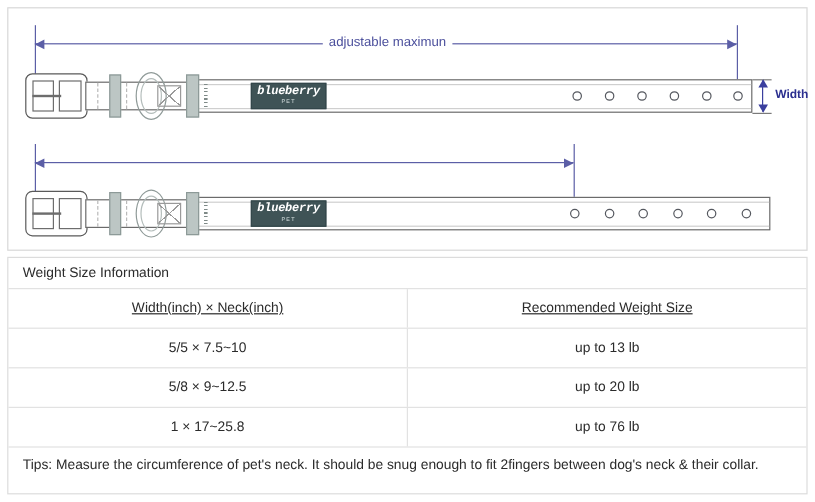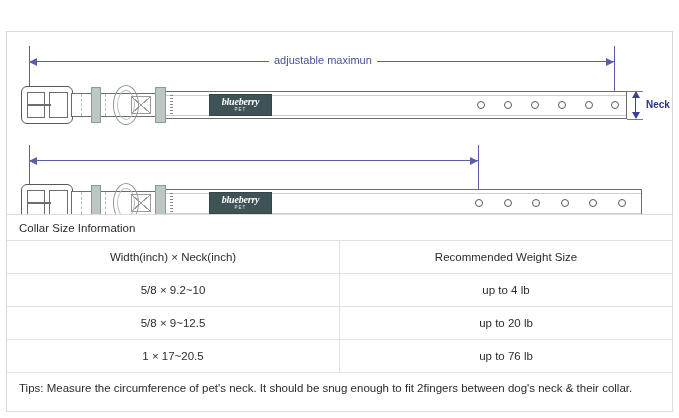--- a/index.html
+++ b/index.html
@@ -22,21 +22,20 @@
   
   .diagram-panel {
     position: absolute;
     left: 6px;
     top: 6px;
     width: 667px;
     height: 203px;
     border: 1px solid #d8d8d8;
     box-sizing: border-box;
     background: #fff;
-    margin-top: 25px;
   }
 
   .collar-block { position: absolute; left: 0; top: 0; width: 100%; height: 100%; }
 
   
   .dim-line {
     position: absolute;
     height: 0;
     border-top: 1.4px solid #5b5ea6;
   }
@@ -174,21 +173,21 @@
     border: 1px solid #33464a;
     box-sizing: border-box;
     display: flex;
     flex-direction: column;
     align-items: center;
     justify-content: center;
     line-height: 1;
   }
   .logo-word {
     color: #ffffff;
-    font-family: Liberation Serif, serif;
+    font-family: Liberation Mono, monospace;
     font-style: italic;
     font-weight: bold;
     font-size: 10px;
     letter-spacing: -0.2px;
   }
   .logo-sub {
     color: #dfe7e7;
     font-size: 4.5px;
     letter-spacing: 1px;
     margin-top: 1px;
@@ -221,20 +220,21 @@
     padding-left: 12px !important;
     font-size: 12px;
     color: #1f1f1f;
     text-align: left;
   }
   .hdr-cell {
     height: 32px;
     text-align: center;
     font-size: 12px;
     color: #1f1f1f;
+    text-decoration: underline;
   }
   .data-cell {
     height: 32px;
     text-align: center;
   }
   .col-divider { border-left: 1px solid #e2e2e2; }
   .tips-cell {
     height: 30px;
     padding-left: 12px !important;
     text-align: left;
@@ -293,21 +293,21 @@
         <span class="logo-word">blueberry</span>
         <span class="logo-sub">PET</span>
       </div>
 
       <div class="dim-vert" style="left:620px; top:59px; width:0; border-left:1px solid #9a9a9a; height:0;"></div>
       <div class="strap-inner-line" style="left:620px; top:59px; width:16px; border-top:1px solid #7a7a7a;"></div>
       <div class="strap-inner-line" style="left:620px; top:87px; width:16px; border-top:1px solid #7a7a7a;"></div>
       <div class="dim-vert" style="left:628px; top:60px; height:26px; border-left:1.4px solid #3b3f9e;"></div>
       <div class="arrow-head arrow-up" style="left:624.5px; top:59px;"></div>
       <div class="arrow-head arrow-down" style="left:624.5px; top:80px;"></div>
-      <div class="width-label" style="left:639px; top:67px;">Neck</div>
+      <div class="width-label" style="left:639px; top:67px;">Width</div>
     </div>
 
     <div class="collar-block">
 
       <div class="dim-vert" style="left:22px; top:113px; height:60px;"></div>
       <div class="dim-vert" style="left:471px; top:113px; height:68px;"></div>
 
       <div class="dim-line" style="left:22px; top:128px; width:449px;"></div>
       <div class="arrow-head arrow-left" style="left:22px; top:124.5px;"></div>
       <div class="arrow-head arrow-right" style="left:463px; top:124.5px;"></div>
@@ -345,36 +345,36 @@
         <span class="logo-word">blueberry</span>
         <span class="logo-sub">PET</span>
       </div>
     </div>
   </div>
 
   <div class="table-panel">
     <table class="size-table">
       <tbody>
           <tr>
-        <td class="title-cell" colspan="2">Collar Size Information</td>
+        <td class="title-cell" colspan="2">Weight Size Information</td>
       </tr>
       <tr>
         <td class="hdr-cell" style="width:328px;">Width(inch)  ×  Neck(inch)</td>
         <td class="hdr-cell col-divider">Recommended Weight Size</td>
       </tr>
       <tr>
-        <td class="data-cell">5/8 × 9.2~10</td>
-        <td class="data-cell col-divider">up to 4 lb</td>
+        <td class="data-cell">5/5 × 7.5~10</td>
+        <td class="data-cell col-divider">up to 13 lb</td>
       </tr>
       <tr>
         <td class="data-cell">5/8 × 9~12.5</td>
         <td class="data-cell col-divider">up to 20 lb</td>
       </tr>
       <tr>
-        <td class="data-cell">1 × 17~20.5</td>
+        <td class="data-cell">1 × 17~25.8</td>
         <td class="data-cell col-divider">up to 76 lb</td>
       </tr>
       <tr>
         <td class="tips-cell" colspan="2">Tips: Measure the circumference of pet's neck. It should be snug enough to fit 2fingers between dog's neck &amp; their collar.</td>
       </tr>
     </tbody>
       </table>
   </div>
 
 </div>

